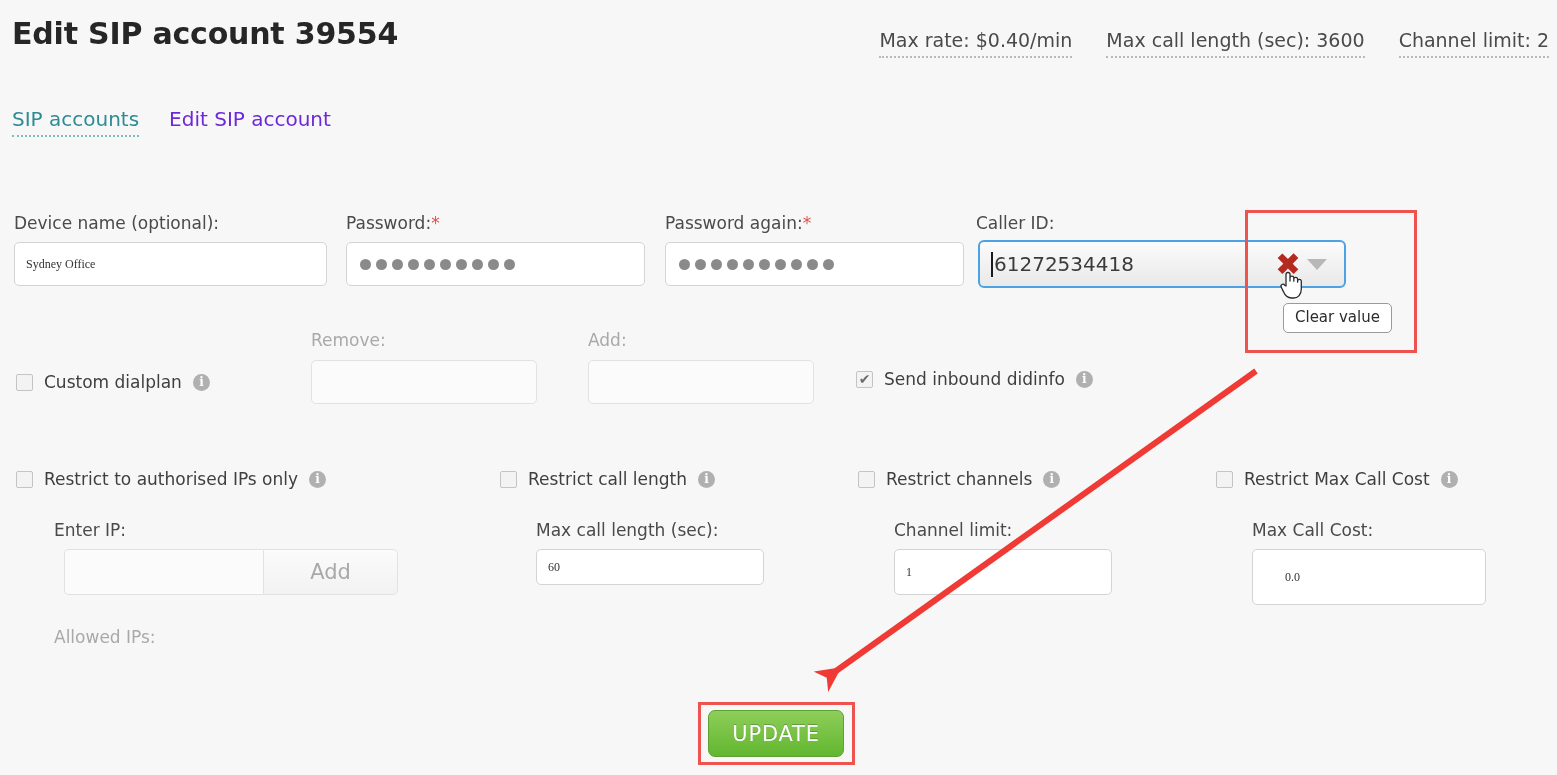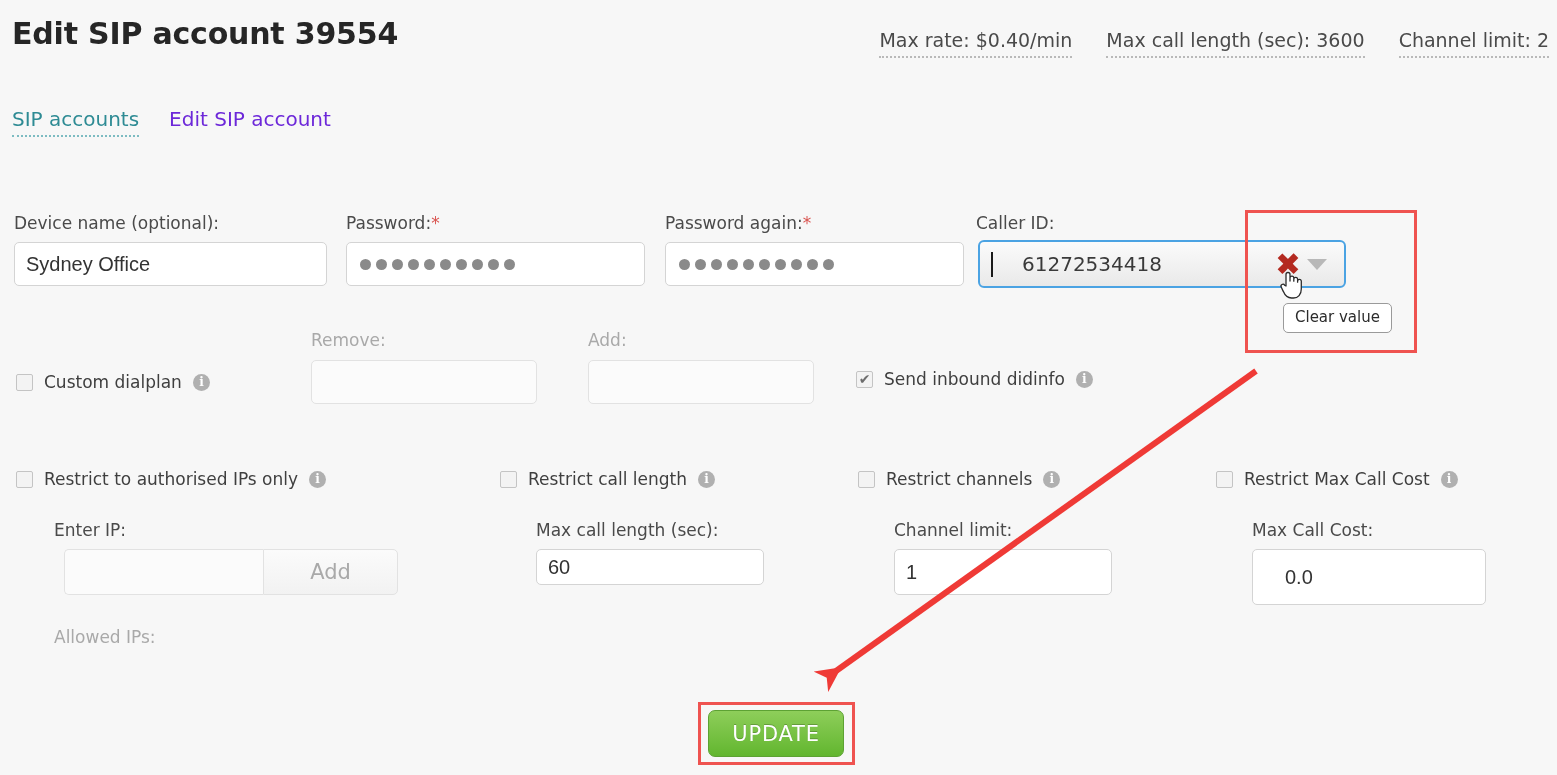--- a/index.html
+++ b/index.html
@@ -79,22 +79,22 @@
   .req {
     color: #d9534f;
     font-size: 17px;
   }
 
   .txt-input {
     box-sizing: border-box;
     background: #ffffff;
     border: 1px solid #d4d4d4;
     border-radius: 5px;
-    font-family: Liberation Sans, sans-serif;
-    font-size: 20px;
+    font-family: Liberation Serif, serif;
+    font-size: 12px;
     color: #333333;
     padding: 0 11px;
     outline: none;
   }
   .txt-input.disabled {
     background: #fbfbfb;
     border-color: #e2e2e2;
   }
 
   
@@ -180,21 +180,20 @@
   }
   #callerid-caret {
     width: 2px;
     height: 25px;
     background: #1a1a1a;
     margin-right: 1px;
   }
   #callerid-value {
     font-size: 20px;
     color: #3a3a3a;
-    margin-left: 28px;
   }
   #clear-value-icon {
     color: #b42a20;
     font-size: 31px;
     font-weight: bold;
     line-height: 1;
     margin-right: 6px;
     cursor: pointer;
     font-family: "DejaVu Sans", sans-serif;
   }

